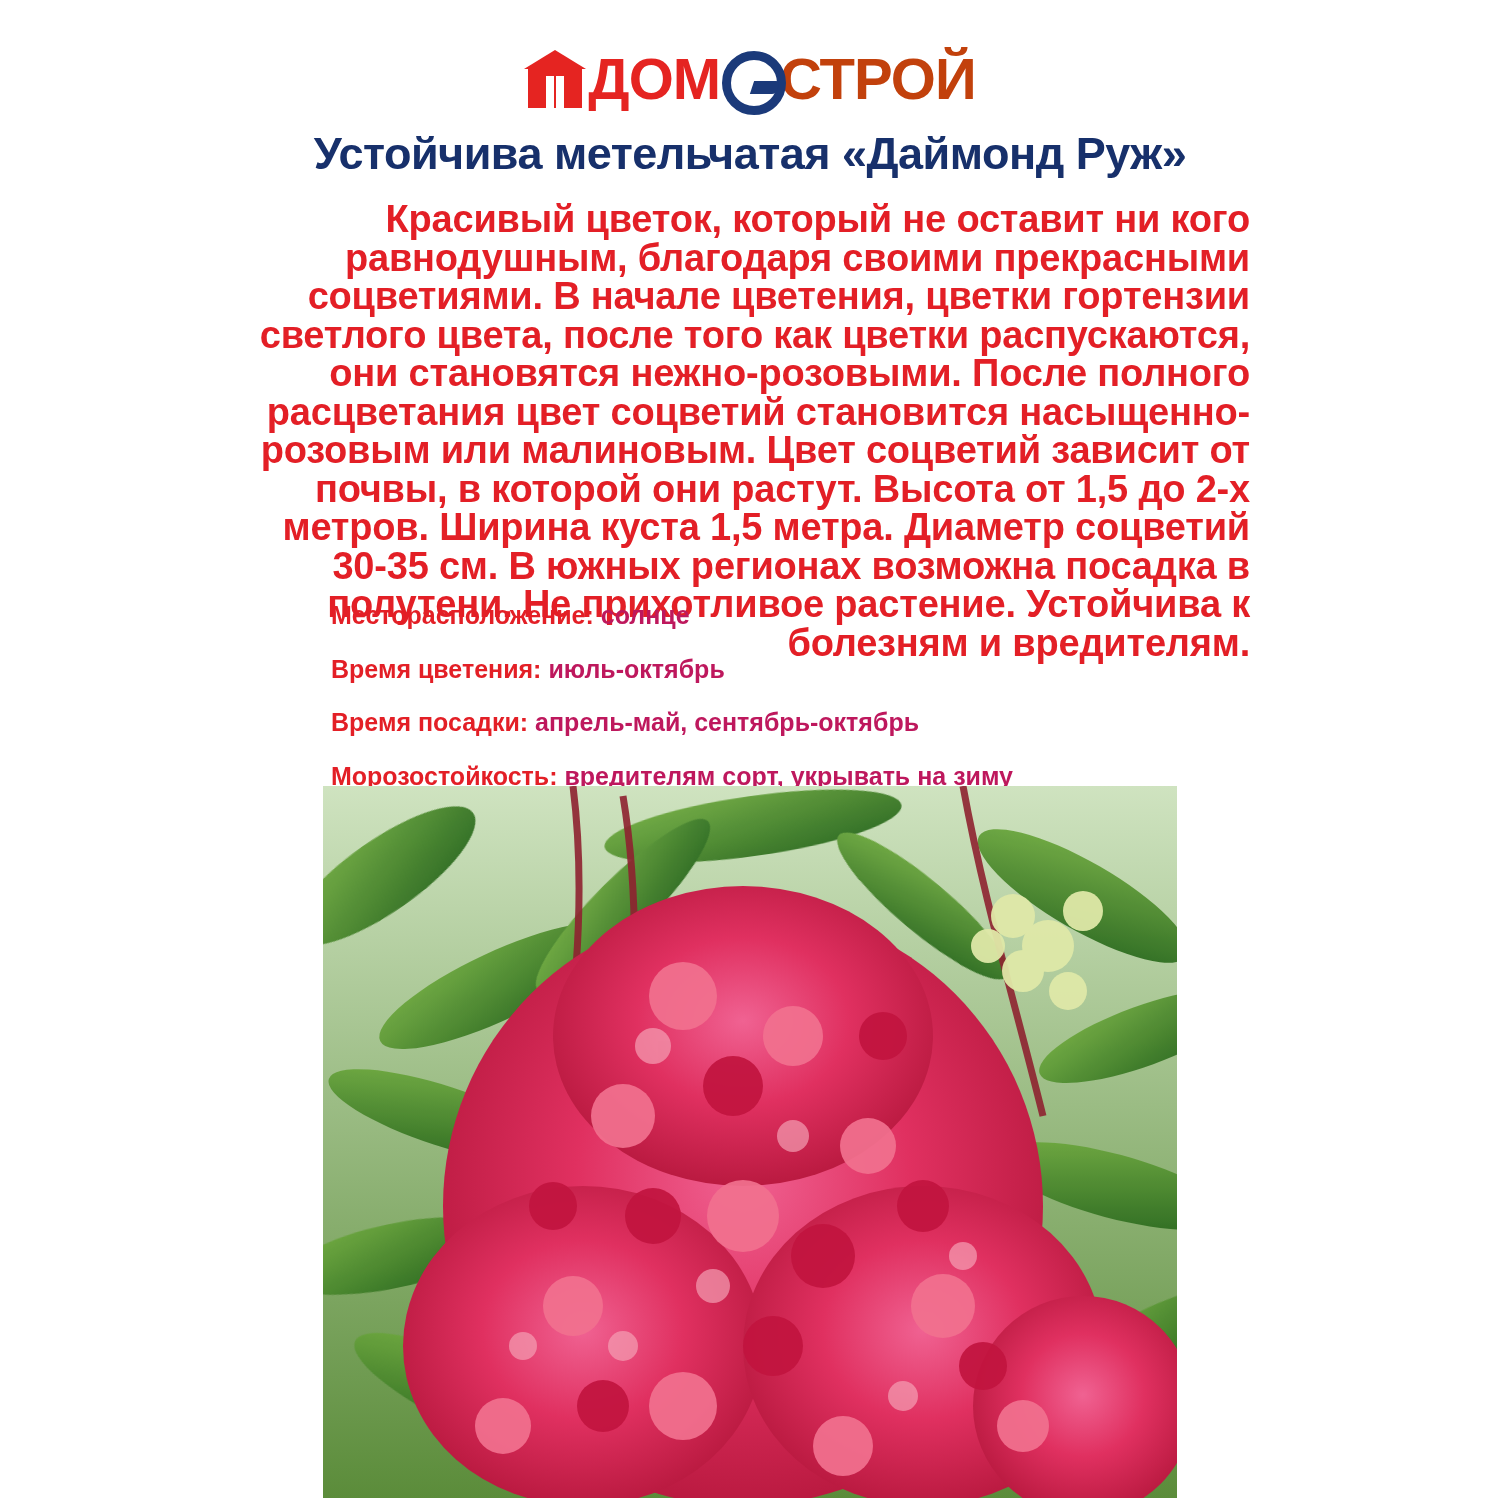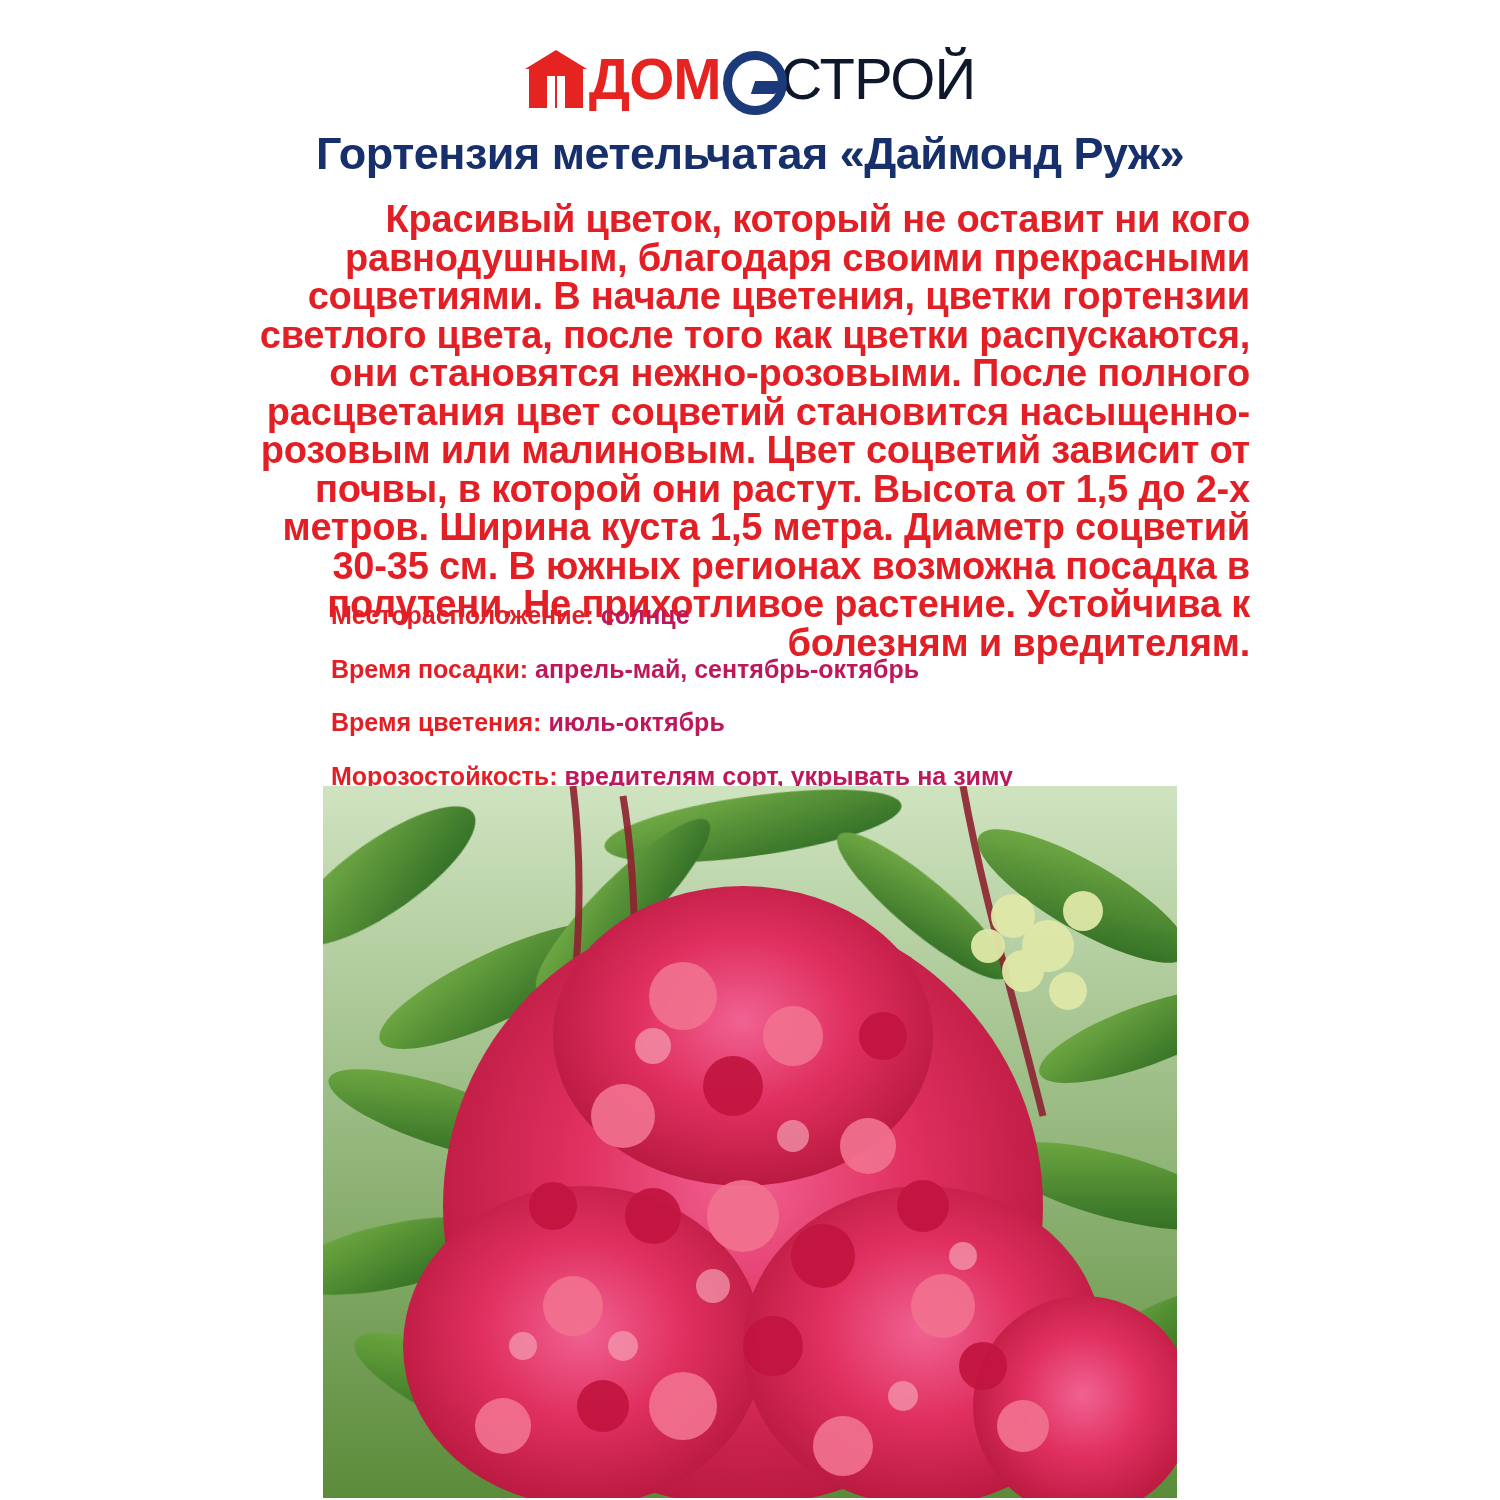--- a/index.html
+++ b/index.html
@@ -104,22 +104,22 @@
     left: 30px;
     top: 30px;
     width: 26px;
     height: 13px;
     background: #1b3a7a;
     transform: skewX(-18deg);
     border-radius: 0 4px 4px 0;
   }
   .logo-text-blue {
     font-size: 58px;
-    font-weight: normal;
-    color: #0f172a;
+    font-weight: bold;
+    color: #c2410c;
     letter-spacing: -1px;
     line-height: 58px;
   }
 
   
   .title {
     position: absolute;
     top: 128px;
     left: 0;
     width: 1500px;
@@ -197,36 +197,36 @@
       </span>
       <span class="logo-text-red">ДОМ</span>
       <span class="logo-o">
         <span class="ring"></span>
         <span class="tail"></span>
       </span>
       <span class="logo-text-blue">СТРОЙ</span>
     </div>
   </div>
 
-  <div class="title">Гортензия метельчатая «Даймонд Руж»</div>
+  <div class="title">Устойчива метельчатая «Даймонд Руж»</div>
 
   <div class="description">Красивый цветок, который не оставит ни кого равнодушным, благодаря своими прекрасными соцветиями. В начале цветения, цветки гортензии светлого цвета, после того как цветки распускаются, они становятся нежно-розовыми. После полного расцветания цвет соцветий становится насыщенно-розовым или малиновым. Цвет соцветий зависит от почвы, в которой они растут. Высота от 1,5 до 2-х метров. Ширина куста 1,5 метра. Диаметр соцветий 30-35 см. В южных регионах возможна посадка в полутени. Не прихотливое растение. Устойчива к болезням и вредителям.</div>
 
   <div class="specs">
     <div class="spec-row">
       <span class="spec-label">Месторасположение:</span>
       <span class="spec-value">солнце</span>
     </div>
     <div class="spec-row">
+      <span class="spec-label">Время цветения:</span>
+      <span class="spec-value">июль-октябрь</span>
+    </div>
+    <div class="spec-row">
       <span class="spec-label">Время посадки:</span>
       <span class="spec-value">апрель-май, сентябрь-октябрь</span>
-    </div>
-    <div class="spec-row">
-      <span class="spec-label">Время цветения:</span>
-      <span class="spec-value">июль-октябрь</span>
     </div>
     <div class="spec-row">
       <span class="spec-label">Морозостойкость:</span>
       <span class="spec-value">вредителям сорт, укрывать на зиму</span>
     </div>
   </div>
 
   <div class="photo">
     <svg viewBox="0 0 854 712" preserveAspectRatio="xMidYMid slice" aria-hidden="true">
       <defs>

